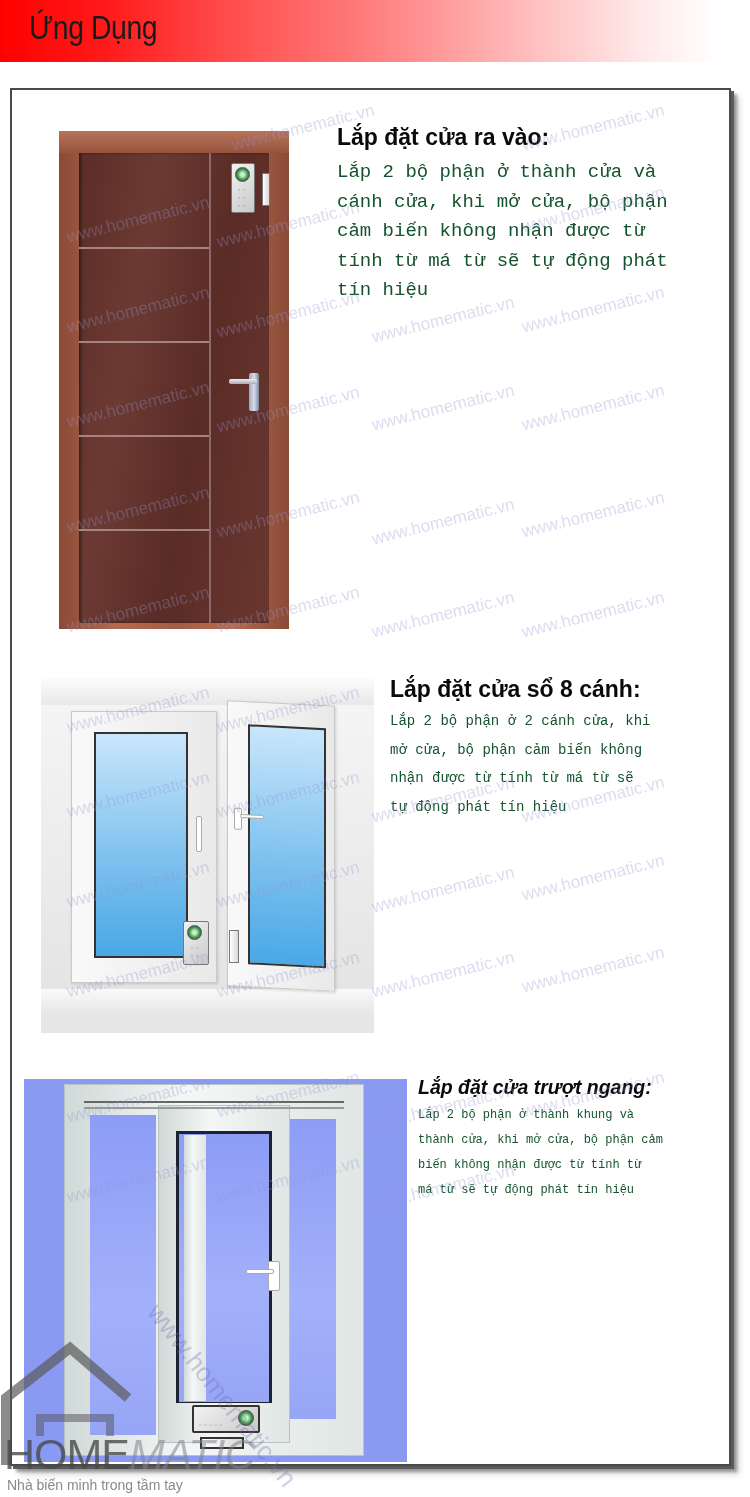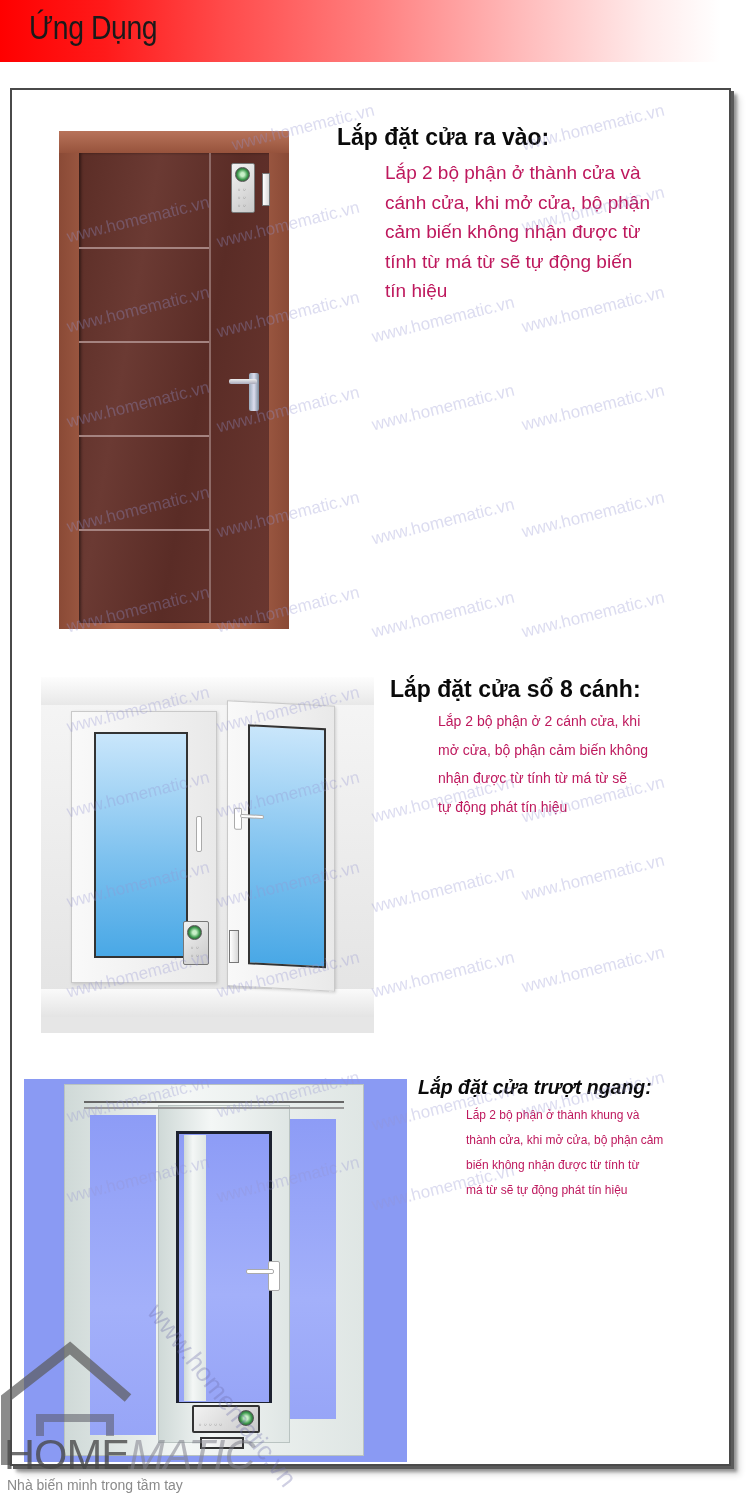--- a/index.html
+++ b/index.html
@@ -32,22 +32,22 @@
       transform: rotate(-14deg); white-space: nowrap; pointer-events: none;
     }
     .wm.diag { transform: rotate(52deg); font-size: 26px; color: rgba(110,110,170,0.33); }
 
     
     .section-title {
       position: absolute; font-family: "Liberation Sans", sans-serif;
       font-weight: bold; color: #0a0a0a; white-space: nowrap;
     }
     .section-desc {
-      position: absolute; font-family: Liberation Sans, sans-serif;
-      color: #be185d; white-space: nowrap; margin-left: 48px;
+      position: absolute; font-family: Liberation Mono, monospace;
+      color: #14532d; white-space: nowrap;
     }
 
     
     .door-wrap { position: absolute; left: 59px; top: 131px; width: 230px; height: 498px; }
     .door-frame {
       position: absolute; inset: 0;
       background: linear-gradient(90deg, #8a4a36 0%, #b36a50 25%, #a45c44 50%, #b36a50 75%, #8a4a36 100%);
     }
     .door-frame-top {
       position: absolute; left: 0; top: 0; width: 100%; height: 22px;
@@ -138,21 +138,21 @@
     </div>
   </div>
   <div class="magnet" style="left:203px; top:42px; width:8px; height:33px;"></div>
 </div>
 
 <div class="section-title" style="left:337px; top:124px; font-size:23px;">Lắp đặt cửa ra vào:</div>
 <div class="section-desc" style="left:337px; top:158px; font-size:19px; line-height:29.5px;">
   <div>Lắp 2 bộ phận ở thành cửa và</div>
   <div>cánh cửa, khi mở cửa, bộ phận</div>
   <div>cảm biến không nhận được từ</div>
-  <div>tính từ má từ sẽ tự động biến</div>
+  <div>tính từ má từ sẽ tự động phát</div>
   <div>tín hiệu</div>
 </div>
 
 <div class="win-wrap">
   <div class="win-reveal-top"></div>
   <div class="win-reveal-bottom"></div>
   <div class="win-caption-strip"></div>
 
   <div class="win-sash" style="left:30px; top:34px; width:146px; height:272px;">
     <div class="win-glass" style="left:22px; top:20px; width:94px; height:226px;"></div>

